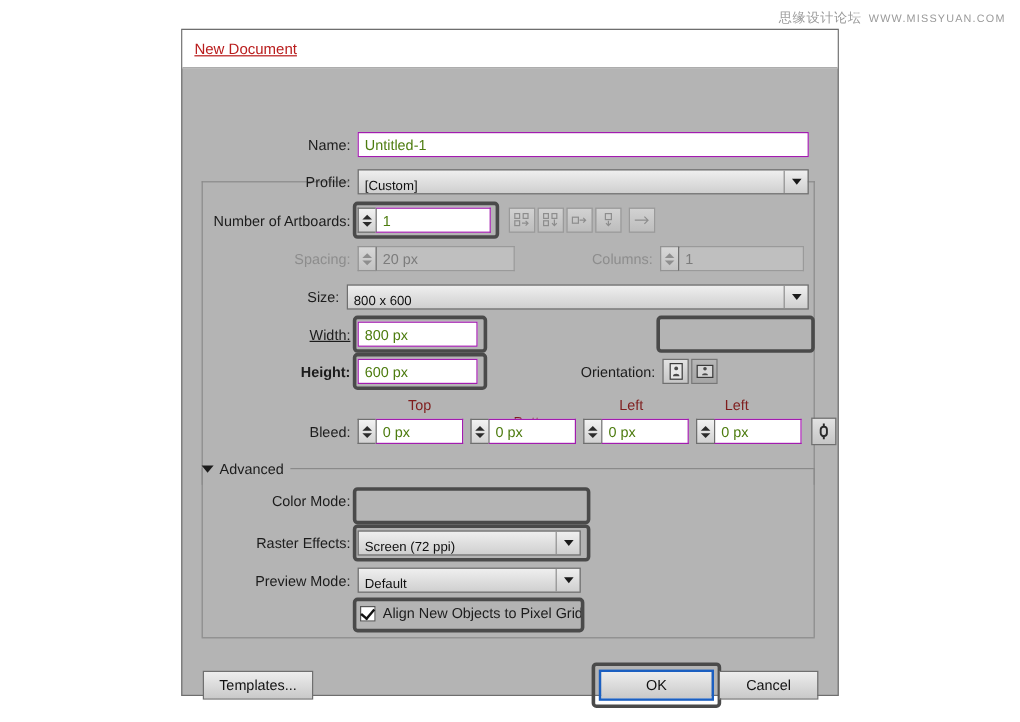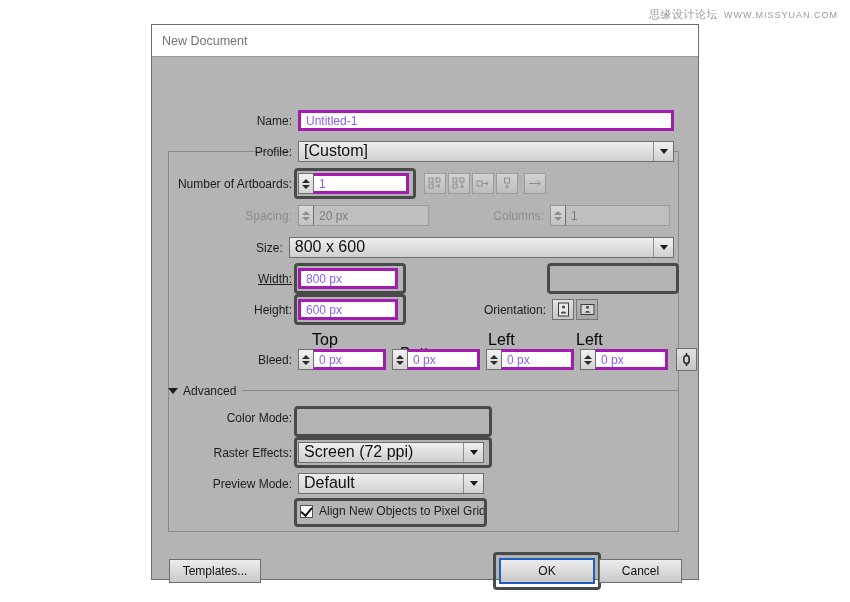--- a/index.html
+++ b/index.html
@@ -25,46 +25,46 @@
     background: #b4b4b4;
     border: 1px solid #6e6e6e;
     box-sizing: border-box;
   }
   .titlebar {
     height: 32px; background: #ffffff;
     border-bottom: 1px solid #9a9a9a;
     display: flex; align-items: center; padding-left: 10px;
     box-sizing: border-box;
   }
-  .titlebar-text { font-size: 12.5px; color: #737373; }
+  .titlebar-text { font-size: 12.5px; color: #b91c1c; text-decoration: underline; }
 
   .body { position: relative; width: 100%; height: 523px; }
 
   
   .row { position: absolute; display: flex; align-items: center; }
   .lbl {
     font-size: 12px; color: #1c1c1c; text-align: right;
     white-space: nowrap;
   }
   .lbl.dim { color: #8d8d8d; }
 
   .textfield {
-    background: #ffffff; border: 3px solid #a21caf;
+    background: #ffffff; border: 1px solid #a21caf;
     height: 21px; box-sizing: border-box;
-    font-size: 12px; color: #8b5cf6;
+    font-size: 12px; color: #4d7c0f;
     display: flex; align-items: center; padding-left: 5px;
     white-space: nowrap; overflow: hidden;
   }
 
   .combo {
     height: 21px; box-sizing: border-box;
     border: 1px solid #6f6f6f;
     background: linear-gradient(#efefef, #cfcfcf);
-    display: flex; align-items: flex-start;
-    font-size: 16px; color: #101010;
+    display: flex; align-items: flex-end;
+    font-size: 11px; color: #101010;
     padding-left: 5px; position: relative;
     white-space: nowrap; overflow: hidden;
   }
   .combo .arrowbox {
     position: absolute; right: 0; top: 0; bottom: 0; width: 19px;
     border-left: 1px solid #8e8e8e;
     display: flex; align-items: center; justify-content: center;
   }
   .caret {
     width: 0; height: 0;
@@ -147,21 +147,21 @@
 
   .btn {
     height: 24px; box-sizing: border-box;
     border: 1px solid #6f6f6f;
     background: linear-gradient(#ededed, #c9c9c9);
     display: flex; align-items: center; justify-content: center;
     font-size: 12px; color: #111;
   }
   .btn-focus { border: 2px solid #1b5fc1; }
 
-  .colhdr { font-size: 16px; color: #000000; position: absolute; }
+  .colhdr { font-size: 12px; color: #7f1d1d; position: absolute; margin-left: 28px; }
 </style>
 </head>
 <body>
 
 <div id="root">
 
   <div class="watermark">
     <span>思缘设计论坛</span><span class="wm-url">WWW.MISSYUAN.COM</span>
   </div>
 
@@ -274,21 +274,21 @@
 
       <div class="row" style="left:0; top:211px;">
         <div class="lbl" style="width:140px;text-decoration:underline;">Width:</div>
         <div class="textfield" style="margin-left:6px; width:100px;">800 px</div>
       </div>
       <div class="ring" style="left:142px; top:206px; width:112px; height:31px;"></div>
 
       <div class="ring" style="left:395px; top:206px; width:132px; height:31px;"></div>
 
       <div class="row" style="left:0; top:242px;">
-        <div class="lbl" style="width:140px;">Height:</div>
+        <div class="lbl" style="width:140px;font-weight:bold;">Height:</div>
         <div class="textfield" style="margin-left:6px; width:100px;">600 px</div>
       </div>
       <div class="ring" style="left:142px; top:237px; width:112px; height:31px;"></div>
 
       <div class="row" style="left:320px; top:242px;">
         <div class="lbl" style="width:74px;">Orientation:</div>
         <div class="iconbtn enabled" style="margin-left:6px;">
           <svg width="13" height="15" viewBox="0 0 13 15">
               <rect x="1.5" y="1" width="10" height="13" fill="#e8e8e8" stroke="#3a3a3a"></rect>
               <circle cx="6.5" cy="5" r="1.6" fill="#4a4a4a"></circle>

